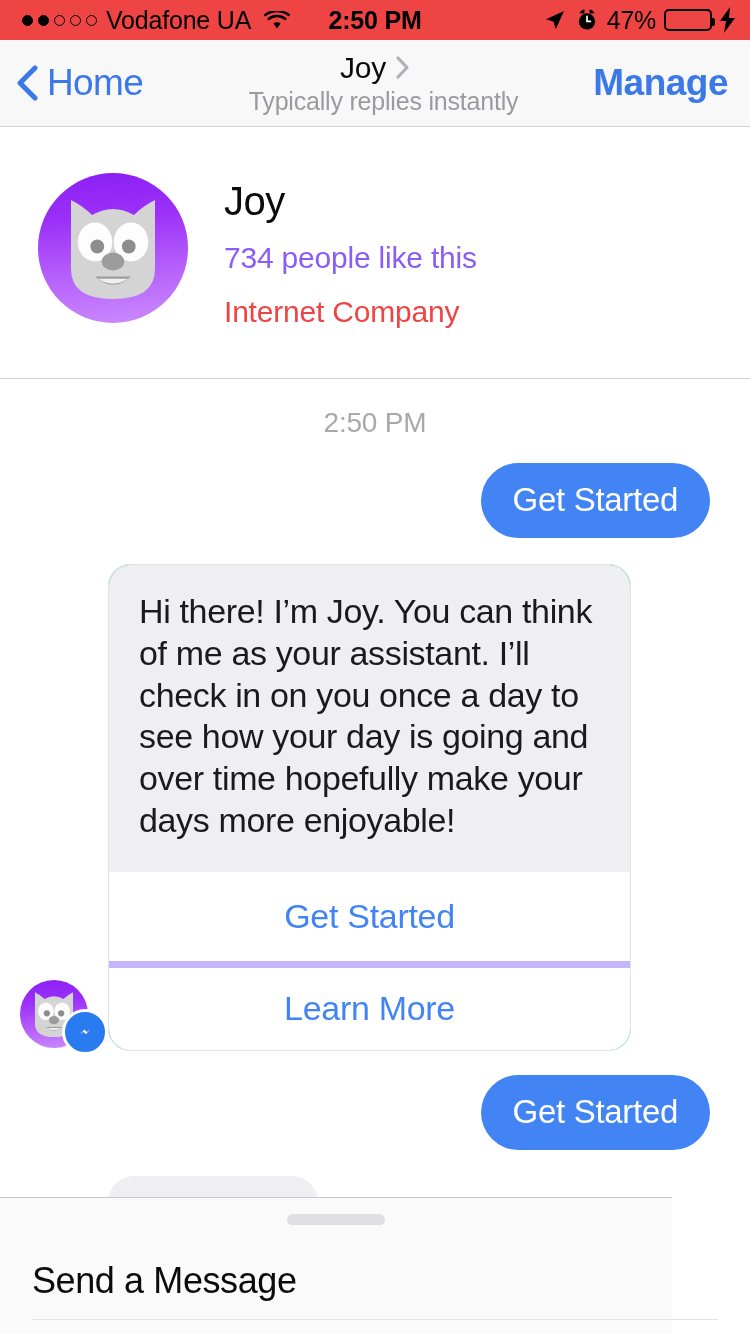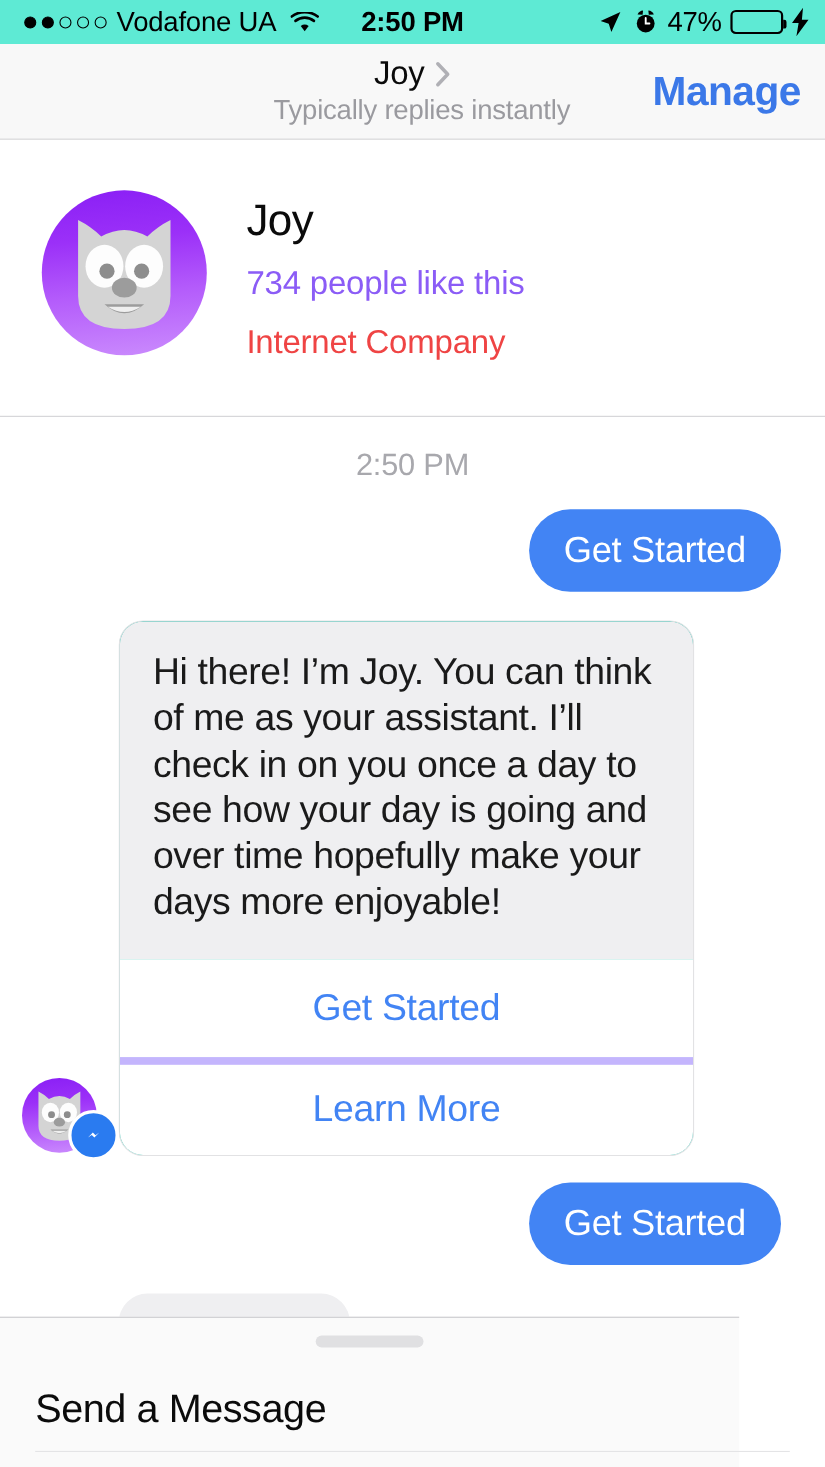--- a/index.html
+++ b/index.html
@@ -8,21 +8,21 @@
     background:#ffffff;
     font-family:"Liberation Sans", sans-serif;
     -webkit-font-smoothing:antialiased;
     overflow:hidden;
   }
   #screen { position:relative; width:750px; height:1334px; background:#ffffff; overflow:hidden; }
 
   
   .statusbar{
     position:absolute; top:0; left:0; width:750px; height:40px;
-    background:#5eead4;
+    background:#ef4444;
     display:flex; align-items:center;
     font-size:25px; color:#000;
   }
   .sb-left{ position:absolute; left:22px; display:flex; align-items:center; gap:9px; }
   .dots{ display:flex; align-items:center; gap:5px; }
   .dot{ width:11px; height:11px; border-radius:50%; border:1.6px solid #000; }
   .dot.filled{ background:#000; }
   .carrier{ font-size:25px; letter-spacing:-0.2px; }
   .wifi{ width:26px; height:19px; position:relative; margin-left:4px; }
   .wifi svg{ display:block; }
@@ -158,20 +158,28 @@
       <span class="battery"><span class="fill"></span></span>
       <span class="bolt">
         <svg width="16" height="26" viewBox="0 0 16 26">
           <path d="M10 0 L0 14 L6 14 L4 26 L15 11 L9 11 Z" fill="#000"></path>
         </svg>
       </span>
     </div>
   </div>
 
   <div class="navbar">
+    <div class="nav-back">
+      <span class="chev">
+        <svg width="22" height="36" viewBox="0 0 22 36">
+          <path d="M19 3 L4 18 L19 33" stroke="#3b78e8" stroke-width="5" fill="none" stroke-linecap="round" stroke-linejoin="round"></path>
+        </svg>
+      </span>
+      <span class="lbl">Home</span>
+    </div>
 
     <div class="nav-title-wrap">
       <div class="nav-title">
         <span class="t">Joy</span>
         <span class="chev-r">
           <svg width="15" height="24" viewBox="0 0 15 24">
             <path d="M3 2.5 L12 12 L3 21.5" stroke="#b0b0b5" stroke-width="3.2" fill="none" stroke-linecap="round" stroke-linejoin="round"></path>
           </svg>
         </span>
       </div>

